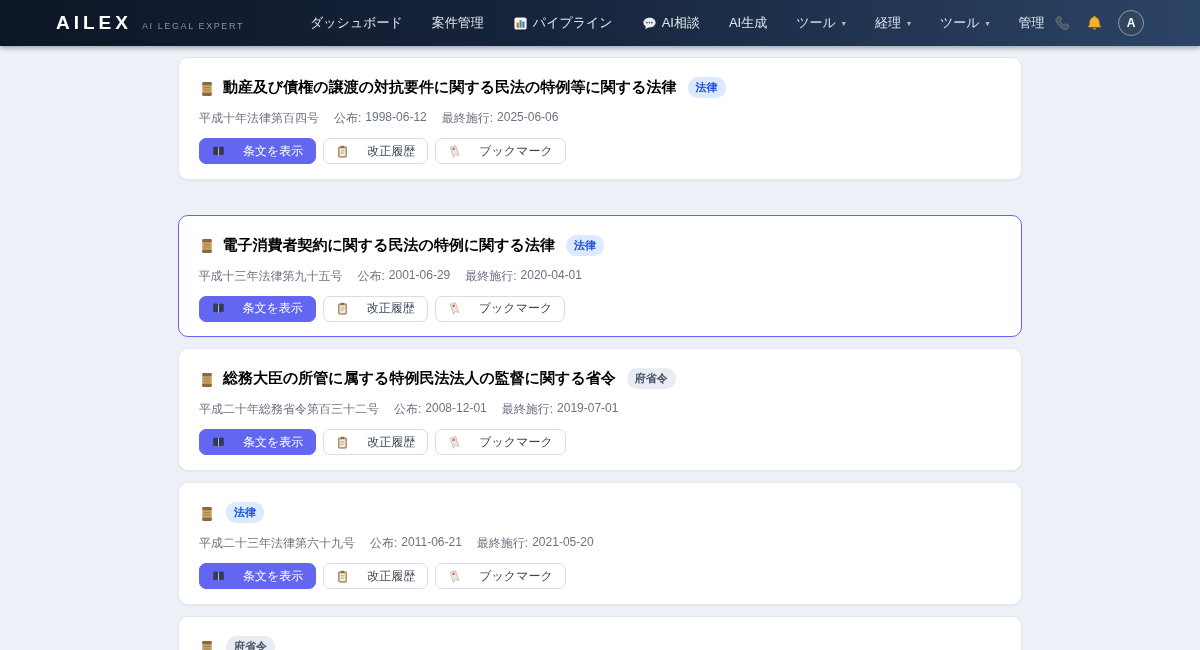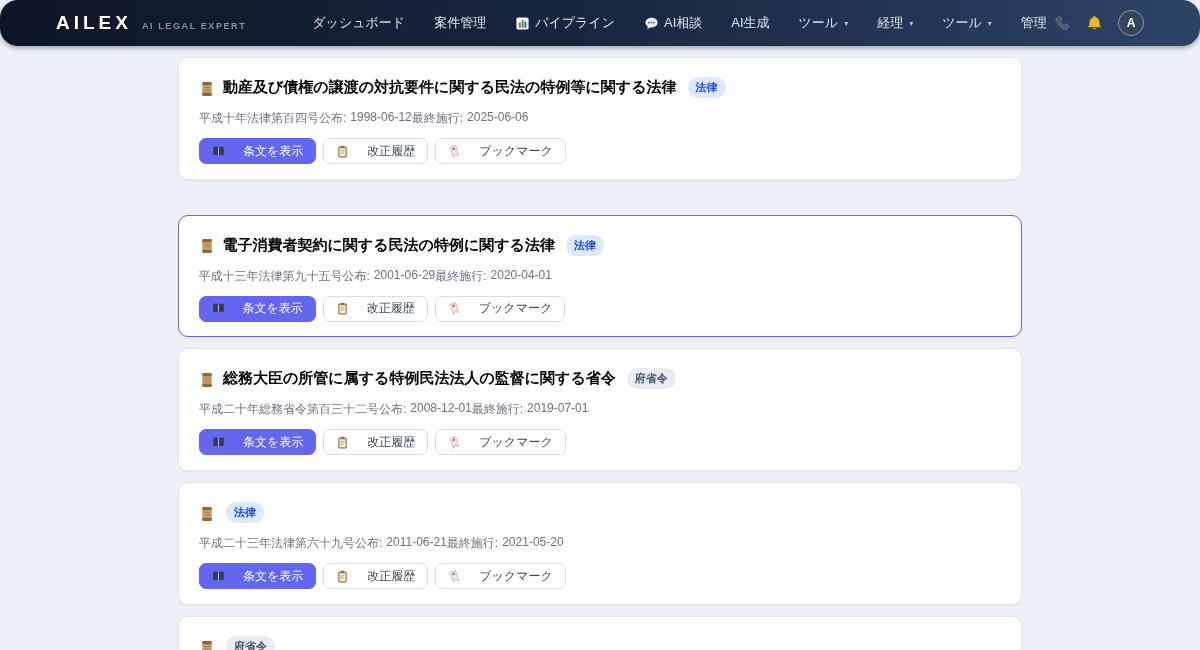--- a/index.html
+++ b/index.html
@@ -8,25 +8,25 @@
     width:1200px; height:650px; overflow:hidden;
     background:#edf1f7;
     font-family:"Liberation Sans","DejaVu Sans",sans-serif;
   }
   
   .navbar {
     height:46px; display:flex; align-items:center;
     padding:0 56px;
     background:linear-gradient(90deg,#0d1626 0%,#16243b 45%,#2c4466 100%);
     box-shadow:0 2px 5px rgba(10,18,32,.35);
-    position:relative; z-index:5;border-radius:18px;
+    position:relative; z-index:5;
   }
   .brand { display:flex; align-items:baseline; gap:10px; cursor:pointer; white-space:nowrap; }
   .logo { color:#ffffff; font-weight:bold; font-size:19px; letter-spacing:4px; }
-  .tagline { color:#8493a8; font-size:9px; letter-spacing:1.6px;font-weight:bold; }
+  .tagline { color:#8493a8; font-size:9px; letter-spacing:1.6px; }
   .nav { display:flex; align-items:center; gap:29px; margin-left:66px; }
   .nav-item {
     color:#dfe6ee; font-size:13px; display:inline-flex; align-items:center; gap:5px;
     cursor:pointer; white-space:nowrap; text-decoration:none;
   }
   .nav-caret { font-size:8px; color:#b3bdcb; margin-left:1px; }
   .nav-icon, .nav-icon svg { width:15px; height:15px; display:inline-block; }
   .nav-right { margin-left:auto; display:flex; align-items:center; gap:15px; }
   .icon-btn { width:17px; height:17px; cursor:pointer; display:inline-flex; }
   .icon-btn svg { width:17px; height:17px; }
@@ -47,21 +47,21 @@
   .card.selected { border:1.5px solid #6366f1; padding:18.5px 19.5px 14.5px;margin-top:24px; }
   .card-title-row { margin:0; display:flex; align-items:center; gap:8px; }
   .scroll-icon, .scroll-icon svg { width:16px; height:16px; flex:0 0 auto; }
   .card-title { font-size:15px; font-weight:bold; color:#000000; white-space:nowrap; }
   .badge {
     font-size:11px; font-weight:bold; padding:3px 8px; border-radius:10px;
     margin-left:3px; white-space:nowrap;
   }
   .badge.law { background:#dbeafe; color:#1d4ed8; }
   .badge.ministry { background:#e9edf3; color:#475569; }
-  .card-meta { margin-top:12px; font-size:12px; color:#6b7280; display:flex; white-space:nowrap; }
+  .card-meta { margin-top:12px; font-size:12px; color:#6b7280; display:flex; gap:15px; white-space:nowrap; }
   .meta-pair { display:inline-flex; gap:4px; }
   .card-actions { margin-top:11px; display:flex; gap:7px; }
   .btn {
     display:inline-flex; align-items:center; gap:18px;
     font-size:12px; font-family:inherit;
     border-radius:7px; padding:5px 12px; height:26px;
     background:#ffffff; border:1px solid #d9dee6; color:#3c4656; cursor:pointer;
   }
   .btn-icon, .btn-icon svg { width:13px; height:13px; display:inline-block; }
   .btn-primary { background:#6366f1; border-color:#6366f1; color:#ffffff; }

